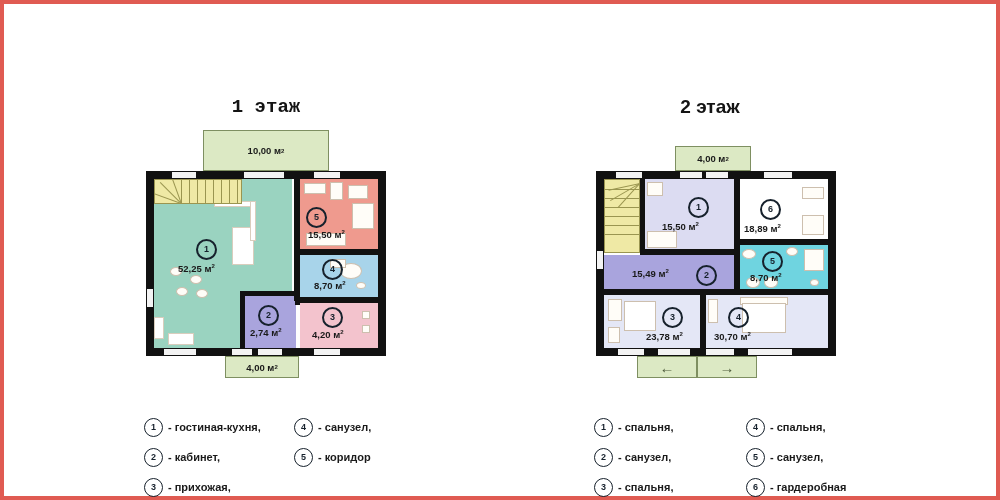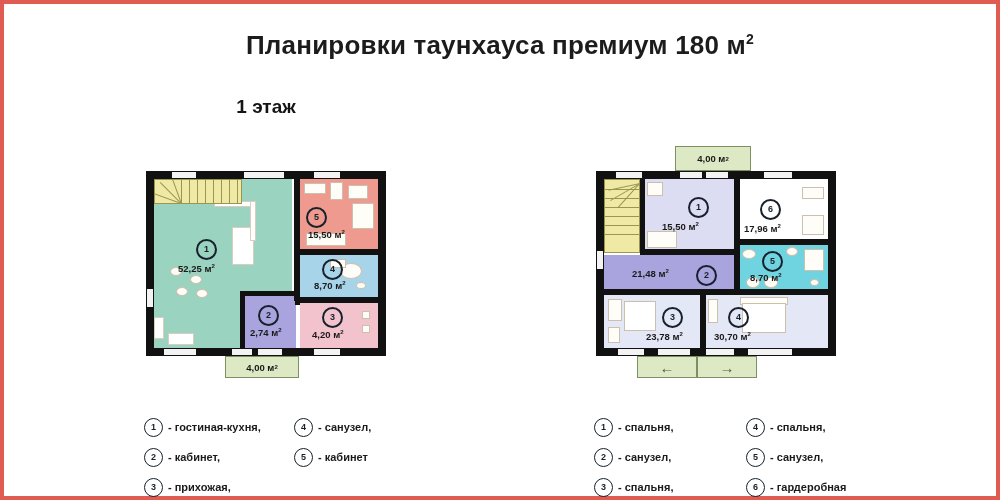--- a/index.html
+++ b/index.html
@@ -23,21 +23,21 @@
     font-size:26px;font-weight:bold;color:#1c1c1c;
     letter-spacing:.2px;
   }
   .title sup{font-size:14px;vertical-align:super;}
   
   .floor-head{
     position:absolute;
     font-size:19px;font-weight:bold;color:#141414;
     text-align:center;width:200px;
   }
-  #head1{left:162px;top:92px;}
+  #head1{left:162px;top:92px;font-family:Liberation Mono, monospace;}
   #head2{left:606px;top:92px;}
 
   
   .plan{position:absolute;}
   #plan1{left:133px;top:126px;width:260px;height:240px;}
   #plan2{left:583px;top:126px;width:260px;height:240px;}
 
   
   .shell{
     position:absolute;left:9px;top:41px;
@@ -116,29 +116,31 @@
   }
   .colA{left:0;}
   .colB{left:150px;}
   #leg2 .colB{left:152px;}
 </style>
 </head>
 <body>
 
 <div id="page">
 
-  <div class="title">
-    <span>Планировки таунхауса премиум 180 м</span><sup>2</sup>
-  </div>
 
   <div class="floor-head" id="head1">1 этаж</div>
 
+  <div class="floor-head" id="head2">2 этаж</div>
 
   <div class="plan" id="plan1">
 
+    <div class="terr" style="left:66px;top:0px;width:126px;height:41px;">
+      <span>10,00 м</span>
+        <sup>2</sup>
+    </div>
 
     <div class="terr" style="left:88px;top:226px;width:74px;height:22px;">
       <span>4,00 м</span>
         <sup>2</sup>
     </div>
 
     <div class="shell">
       <div class="inner">
 
         <div class="room" style="left:0;top:0;width:138px;height:169px;background:#9ad3c0;"></div>
@@ -298,26 +300,26 @@
         <div class="wall" style="left:0px;top:110px;width:224px;height:6px;"></div>
         <div class="wall" style="left:96px;top:116px;width:6px;height:53px;"></div>
 
         <div class="num" style="left:84px;top:18px;">1</div>
         <div class="area" style="left:58px;top:42px;">
           <span>15,50 м</span><sup>2</sup>
         </div>
 
         <div class="num" style="left:156px;top:20px;">6</div>
         <div class="area" style="left:140px;top:44px;">
-          <span>17,96 м</span><sup>2</sup>
+          <span>18,89 м</span><sup>2</sup>
         </div>
 
         <div class="num" style="left:92px;top:86px;">2</div>
         <div class="area" style="left:28px;top:89px;">
-          <span>21,48 м</span><sup>2</sup>
+          <span>15,49 м</span><sup>2</sup>
         </div>
 
         <div class="num" style="left:158px;top:72px;">5</div>
         <div class="area" style="left:146px;top:93px;">
           <span>8,70 м</span><sup>2</sup>
         </div>
 
         <div class="num" style="left:58px;top:128px;">3</div>
         <div class="area" style="left:42px;top:152px;">
           <span>23,78 м</span><sup>2</sup>
@@ -353,21 +355,21 @@
         <span>- санузел,</span>
       </div>
     </div>
     <div class="lrow">
       <div class="litem colA">
         <span class="lnum">2</span>
         <span>- кабинет,</span>
       </div>
       <div class="litem colB">
         <span class="lnum">5</span>
-        <span>- кабинет</span>
+        <span>- коридор</span>
       </div>
     </div>
     <div class="lrow">
       <div class="litem colA">
         <span class="lnum">3</span>
         <span>- прихожая,</span>
       </div>
     </div>
   </div>
 

